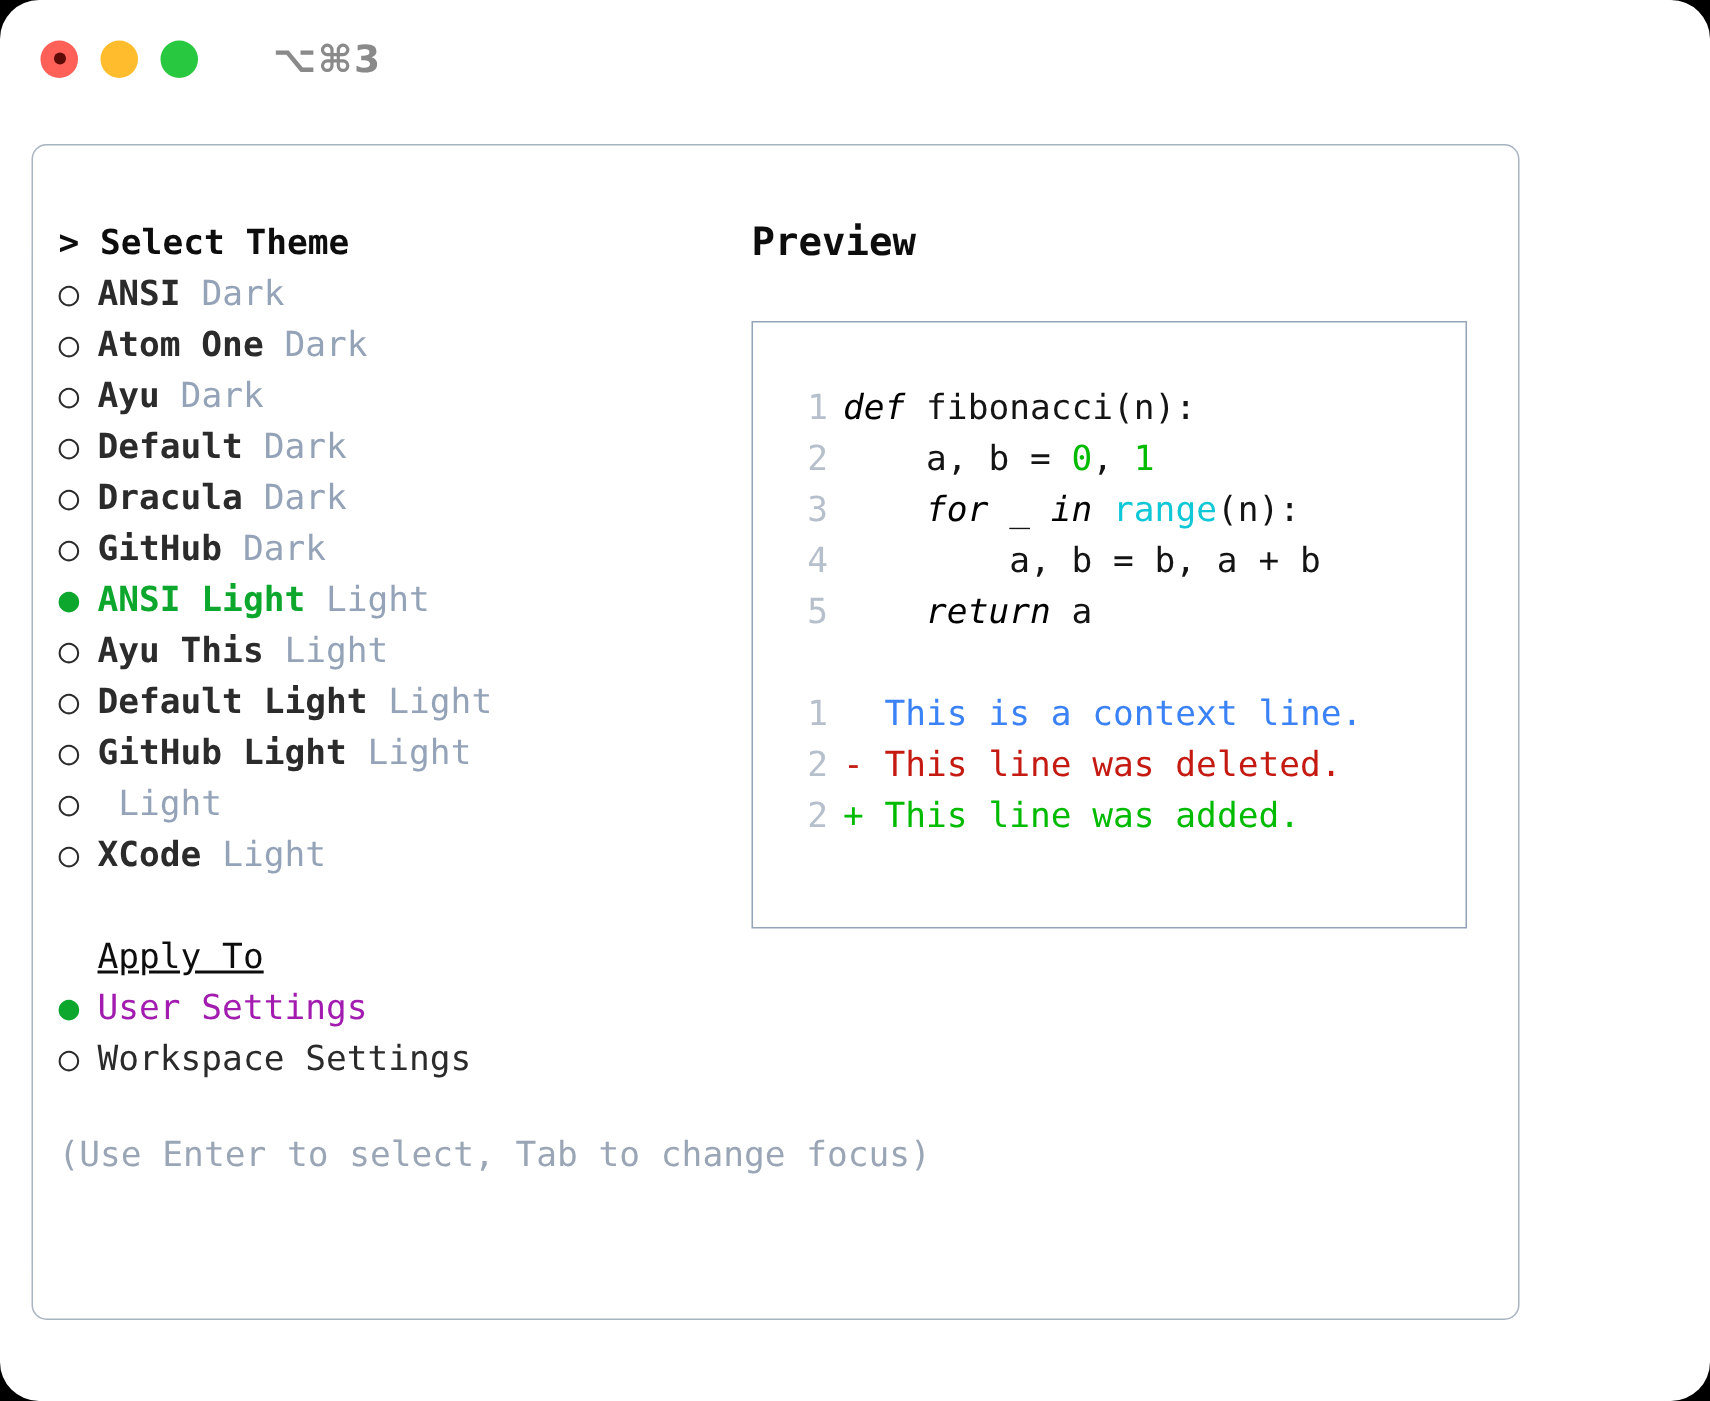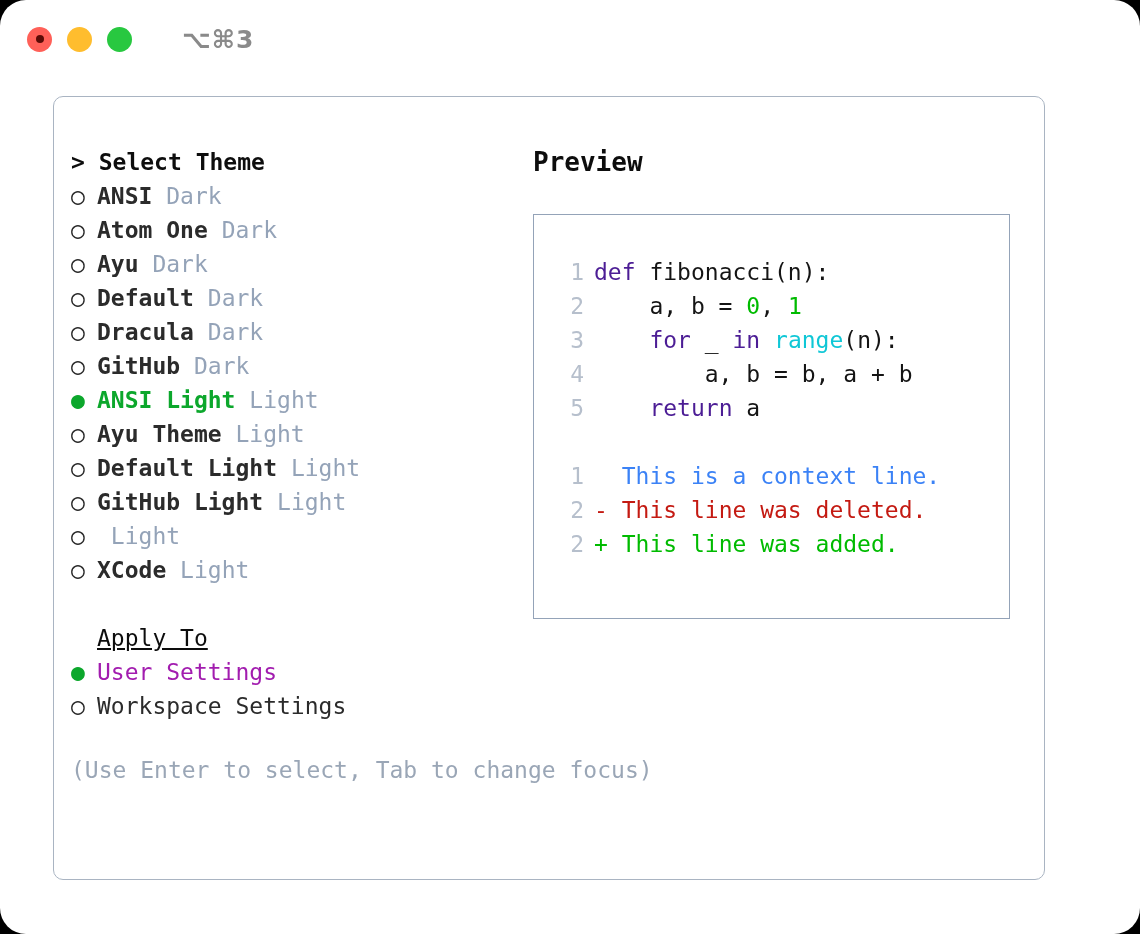--- a/index.html
+++ b/index.html
@@ -76,21 +76,20 @@
   .frame {
     position: absolute;
     left: 21px;
     top: 96px;
     width: 992px;
     height: 784px;
     border: 1px solid #a9b4c2;
     border-radius: 10px;
     box-sizing: border-box;
     background: #ffffff;
-    margin-left: 32px;
   }
 
   .columns {
     display: flex;
     padding: 48px 0 0 0;
     box-sizing: border-box;
     height: 100%;
   }
   .col-left {
     width: 465px;
@@ -179,21 +178,21 @@
   .gutter {
     width: 34px;
     flex: 0 0 34px;
     text-align: right;
     color: #b6bfcc;
     padding-right: 10px;
     box-sizing: content-box;
   }
   .code-gap { height: 34px; }
 
-  .tok-kw   { color: #4c1d95; }
+  .tok-kw   { color: #000000; font-style: italic; }
   .tok-fn   { color: #0fc7d6; }
   .tok-num  { color: #00bb00; }
   .tok-txt  { color: #141414; }
   .tok-ctx  { color: #3b82f6; }
   .tok-del  { color: #c41a12; }
   .tok-add  { color: #00bb00; }
 </style>
 </head>
 <body>
 
@@ -216,21 +215,21 @@
         <div class="hdr hdr-bold"><span>&gt;</span><span> </span><span>Select Theme</span></div>
 
         <div>
             <div class="row"><span class="bullet">○</span><span class="name">ANSI</span><span> </span><span class="variant">Dark</span></div>
             <div class="row"><span class="bullet">○</span><span class="name">Atom One</span><span> </span><span class="variant">Dark</span></div>
             <div class="row"><span class="bullet">○</span><span class="name">Ayu</span><span> </span><span class="variant">Dark</span></div>
             <div class="row"><span class="bullet">○</span><span class="name">Default</span><span> </span><span class="variant">Dark</span></div>
             <div class="row"><span class="bullet">○</span><span class="name">Dracula</span><span> </span><span class="variant">Dark</span></div>
             <div class="row"><span class="bullet">○</span><span class="name">GitHub</span><span> </span><span class="variant">Dark</span></div>
             <div class="row sel"><span class="bullet on">●</span><span class="name">ANSI Light</span><span> </span><span class="variant">Light</span></div>
-            <div class="row"><span class="bullet">○</span><span class="name">Ayu Theme</span><span> </span><span class="variant">Light</span></div>
+            <div class="row"><span class="bullet">○</span><span class="name">Ayu This</span><span> </span><span class="variant">Light</span></div>
             <div class="row"><span class="bullet">○</span><span class="name">Default Light</span><span> </span><span class="variant">Light</span></div>
             <div class="row"><span class="bullet">○</span><span class="name">GitHub Light</span><span> </span><span class="variant">Light</span></div>
             <div class="row"><span class="bullet">○</span><span> </span><span class="variant">Light</span></div>
             <div class="row"><span class="bullet">○</span><span class="name">XCode</span><span> </span><span class="variant">Light</span></div>
           </div>
 
         <div class="spacer-lg"></div>
 
         <div class="applyhdr">Apply To</div>
 

